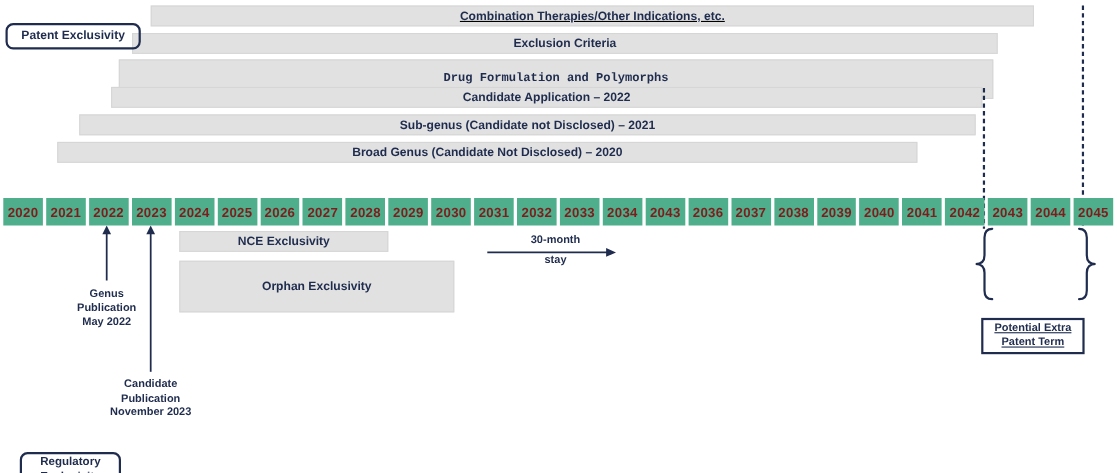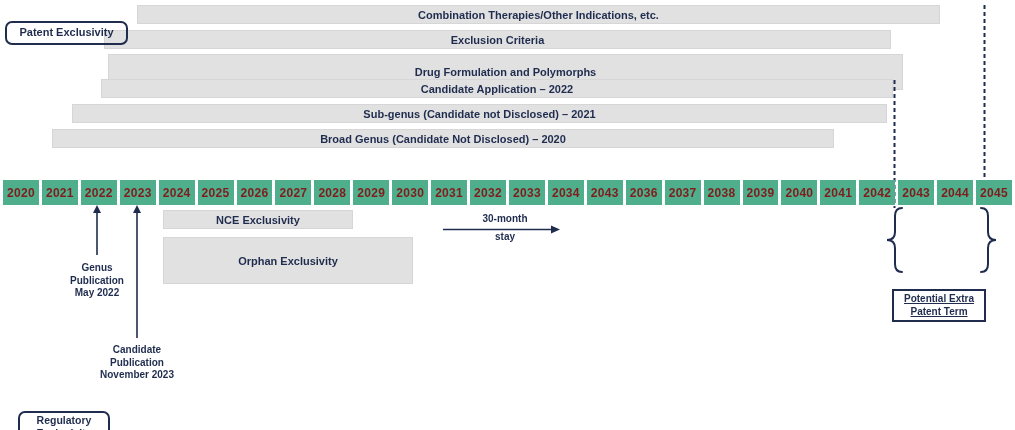--- a/index.html
+++ b/index.html
@@ -82,27 +82,27 @@
 
   <div class="labelbox" style="left:5px;top:4px;width:123px;height:24px;font-size:11px;">
     <div>Patent Exclusivity</div>
   </div>
 
   <div class="labelbox" style="left:18px;top:394px;width:92px;height:32px;font-size:10.5px;">
     <div>Regulatory</div>
     <div>Exclusivity</div>
   </div>
 
-  <div class="pbar" style="left: 137px; top: 5px; width: 803px; height: 19px;">
+  <div class="pbar" style="left: 137px; top: 5px; width: 803px; height: 19px; text-decoration: underline;">
     <span>Combination Therapies/Other Indications, etc.</span>
   </div>
-  <div class="pbar" style="left: 104px; top: 30px; width: 787px; height: 19px;">
+  <div class="pbar" style="left: 120px; top: 30px; width: 787px; height: 19px;">
     <span>Exclusion Criteria</span>
   </div>
-  <div class="pbar" style="left: 108px; top: 54px; width: 795px; height: 36px;">
+  <div class="pbar" style="left: 108px; top: 54px; width: 795px; height: 36px; font-family: Liberation Mono, monospace;">
     <span>Drug Formulation and Polymorphs</span>
   </div>
   <div class="pbar" style="left: 101px; top: 79px; width: 792px; height: 19px; justify-content: center;">
     <span>Candidate Application – 2022</span>
   </div>
   <div class="pbar" style="left: 72px; top: 104px; width: 815px; height: 19px;">
     <span>Sub-genus (Candidate not Disclosed) – 2021</span>
   </div>
   <div class="pbar" style="left: 52px; top: 129px; width: 782px; height: 19px;">
     <span>Broad Genus (Candidate Not Disclosed) – 2020</span>

